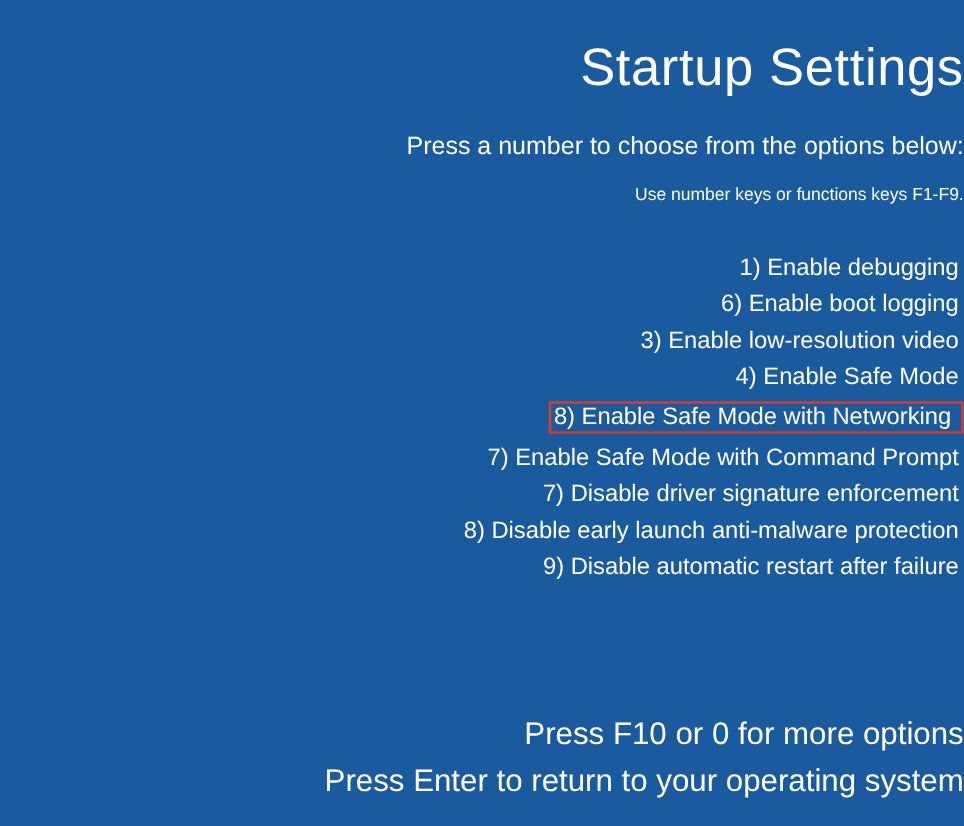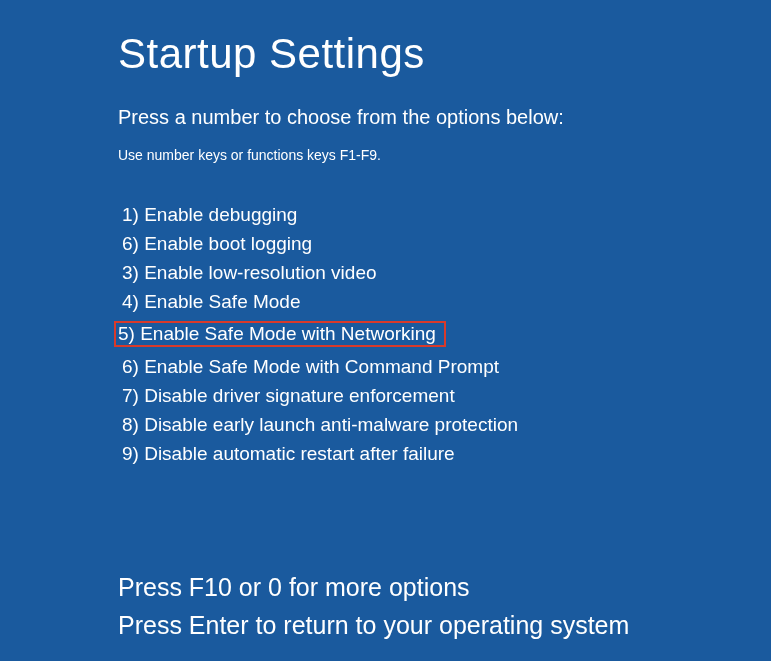--- a/index.html
+++ b/index.html
@@ -1,18 +1,19 @@
 <!DOCTYPE html>
 <html><head>
   <meta charset="utf-8">
   <style>
     * {
       margin: 0;
       padding: 0;
       box-sizing: border-box;
+      text-align: right;
     }
     body {
       width: 771px;
       height: 661px;
       background-color: #1a5a9e;
       font-family: "Segoe UI Light", "Segoe UI", Arial, sans-serif;
       color: #ffffff;
       font-weight: 300;
       overflow: hidden;
     }
@@ -66,22 +67,22 @@
 <div class="container">
   <h1 class="title">Startup Settings</h1>
   <p class="subtitle">Press a number to choose from the options below:</p>
   <p class="hint">Use number keys or functions keys F1-F9.</p>
 
   <ul class="options-list">
     <li><span class="option-item">1) Enable debugging</span></li>
     <li><span class="option-item">6) Enable boot logging</span></li>
     <li><span class="option-item">3) Enable low-resolution video</span></li>
     <li><span class="option-item">4) Enable Safe Mode</span></li>
-    <li><span class="option-item highlighted">5) Enable Safe Mode with Networking</span></li>
-    <li><span class="option-item">6) Enable Safe Mode with Command Prompt</span></li>
+    <li><span class="option-item highlighted">8) Enable Safe Mode with Networking</span></li>
+    <li><span class="option-item">7) Enable Safe Mode with Command Prompt</span></li>
     <li><span class="option-item">7) Disable driver signature enforcement</span></li>
     <li><span class="option-item">8) Disable early launch anti-malware protection</span></li>
     <li><span class="option-item">9) Disable automatic restart after failure</span></li>
   </ul>
 
   <div class="footer">
     <p class="footer-line">Press F10 or 0 for more options</p>
     <p class="footer-line">Press Enter to return to your operating system</p>
   </div>
 </div>

